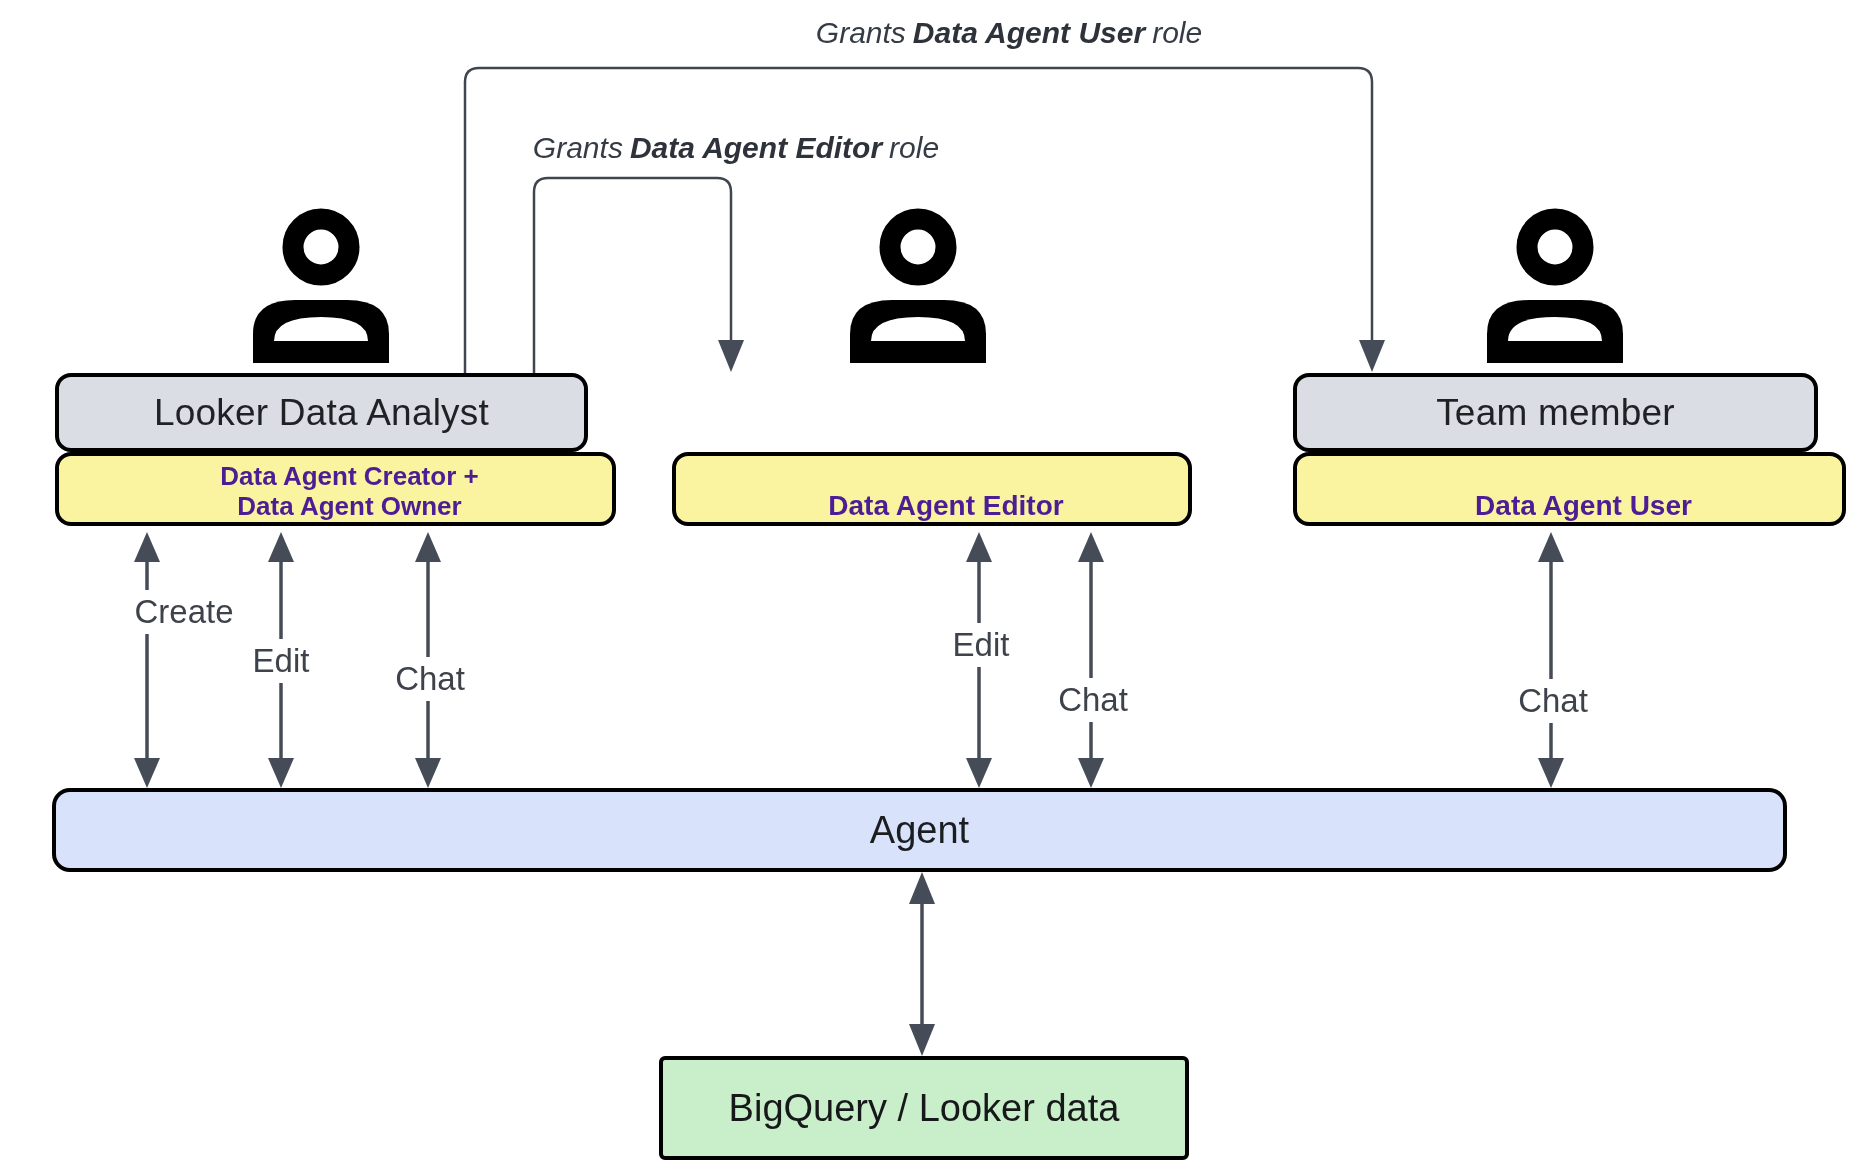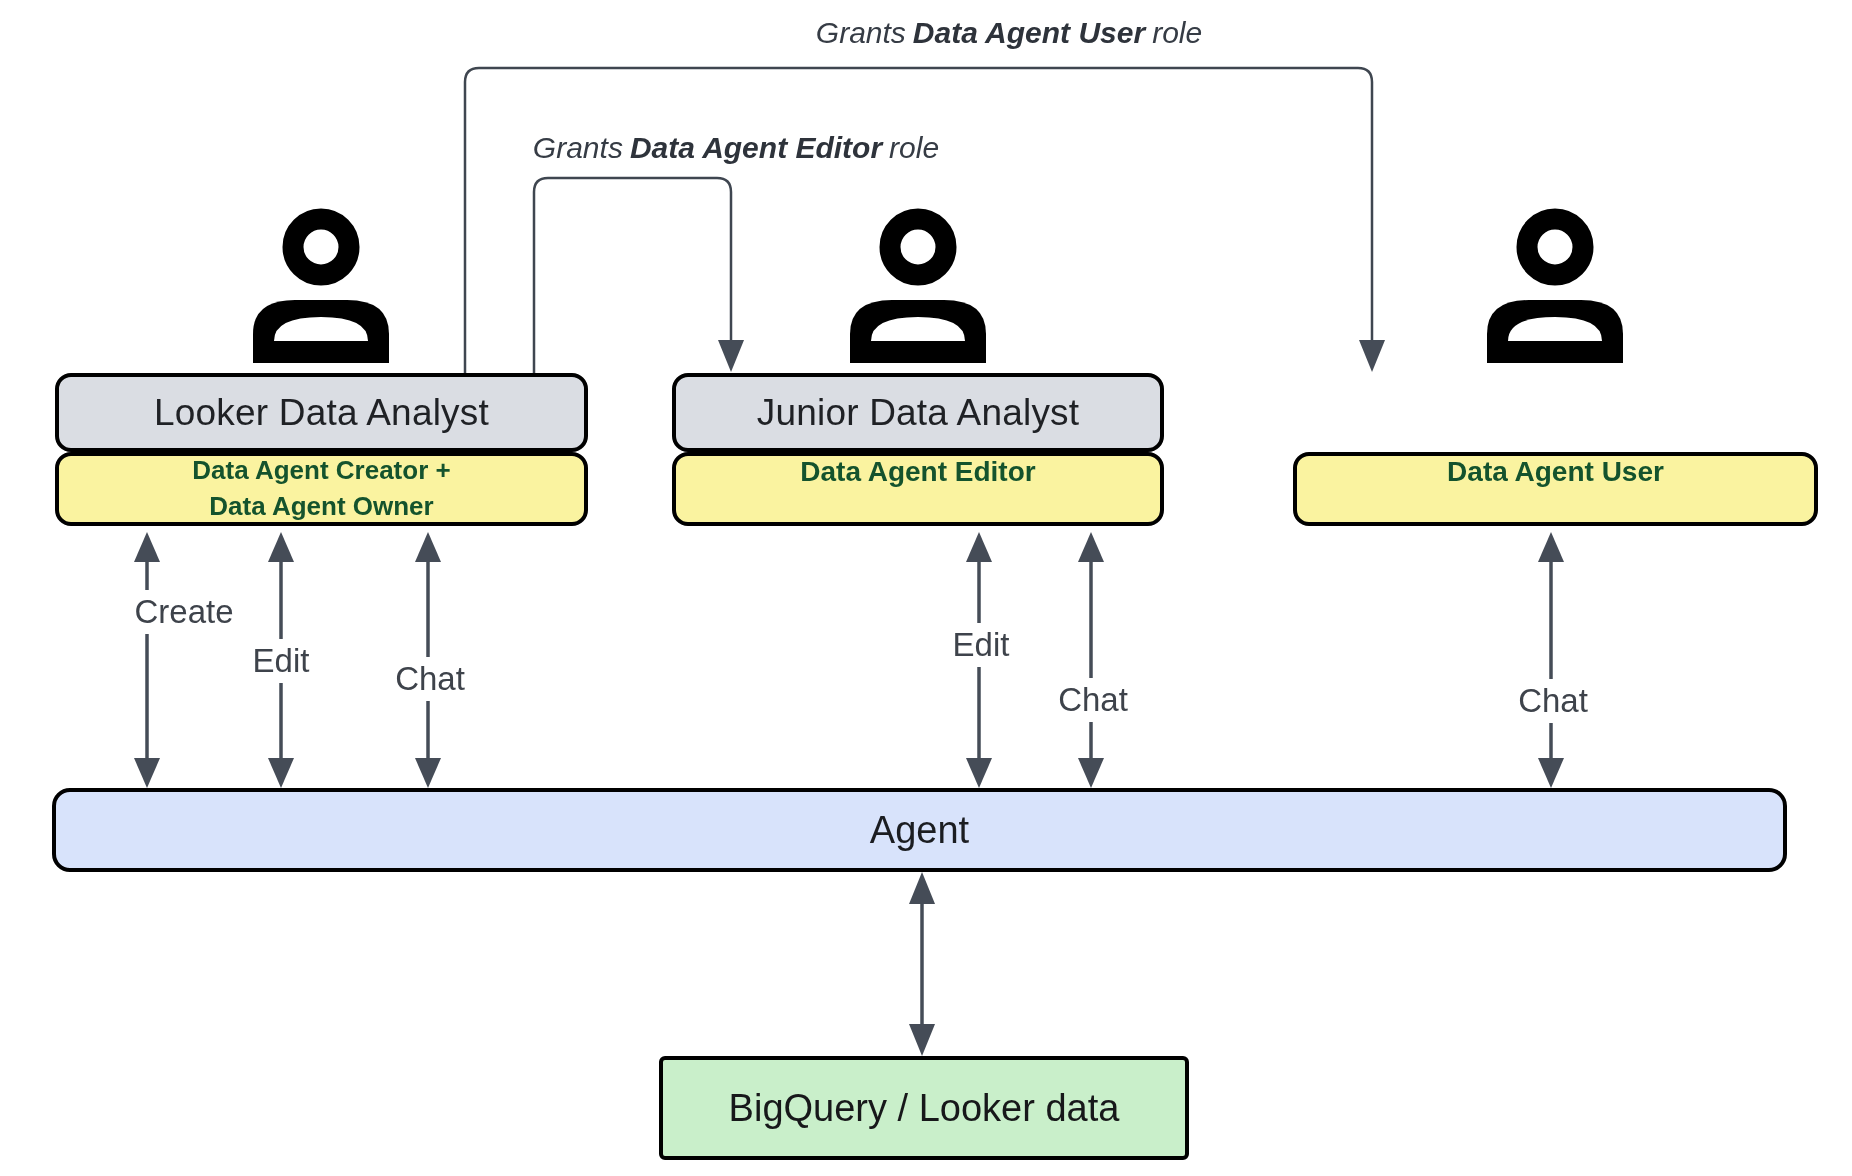--- a/index.html
+++ b/index.html
@@ -15,22 +15,22 @@
   
   .actor-title{
     position:absolute;height:71px;
     background:#dadde3;border:4px solid #000;border-radius:16px;
     display:flex;align-items:center;justify-content:center;
     font-size:37px;color:#1f2125;letter-spacing:.2px;
   }
   .role-badge{
     position:absolute;height:65px;
     background:#faf3a0;border:4px solid #000;border-radius:16px;
-    display:flex;flex-direction:column;align-items:center;justify-content:space-between;
-    font-size:28px;font-weight:bold;color:#14532d;text-align:center;
+    display:flex;flex-direction:column;align-items:center;justify-content:flex-end;
+    font-size:28px;font-weight:bold;color:#4c1d95;text-align:center;padding-left:28px;
   }
   .role-badge.two-line{font-size:26px;line-height:1.15;}
 
   
   .agent-bar{
     position:absolute;left:52px;top:788px;width:1727px;height:76px;
     background:#d8e3fb;border:4px solid #000;border-radius:18px;
     display:flex;align-items:center;justify-content:center;
     font-size:38px;color:#1b1d21;
   }
@@ -141,27 +141,27 @@
   </svg>
 
   <div class="actor-title" style="left:55px;top:373px;width:525px;">
     <span>Looker Data Analyst</span>
   </div>
   <div class="role-badge two-line" style="left:55px;top:452px;width:525px;height:66px;">
     <span>Data Agent Creator +</span>
     <span>Data Agent Owner</span>
   </div>
 
-  <div class="actor-title" style="left:672px;top:373px;width:484px;">
-    <span>Junior Data Analyst</span>
-  </div>
   <div class="role-badge" style="left:672px;top:452px;width:484px;height:66px;">
     <span>Data Agent Editor</span>
   </div>
 
+  <div class="actor-title" style="left:1293px;top:373px;width:517px;">
+    <span>Team member</span>
+  </div>
   <div class="role-badge" style="left:1293px;top:452px;width:517px;height:66px;">
     <span>Data Agent User</span>
   </div>
 
   <div class="action-label" style="left:147px;top:612px;margin-left:37px;">Create</div>
   <div class="action-label" style="left:281px;top:661px;">Edit</div>
   <div class="action-label" style="left:430px;top:679px;">Chat</div>
   <div class="action-label" style="left:981px;top:645px;">Edit</div>
   <div class="action-label" style="left:1093px;top:700px;">Chat</div>
   <div class="action-label" style="left:1553px;top:701px;">Chat</div>

